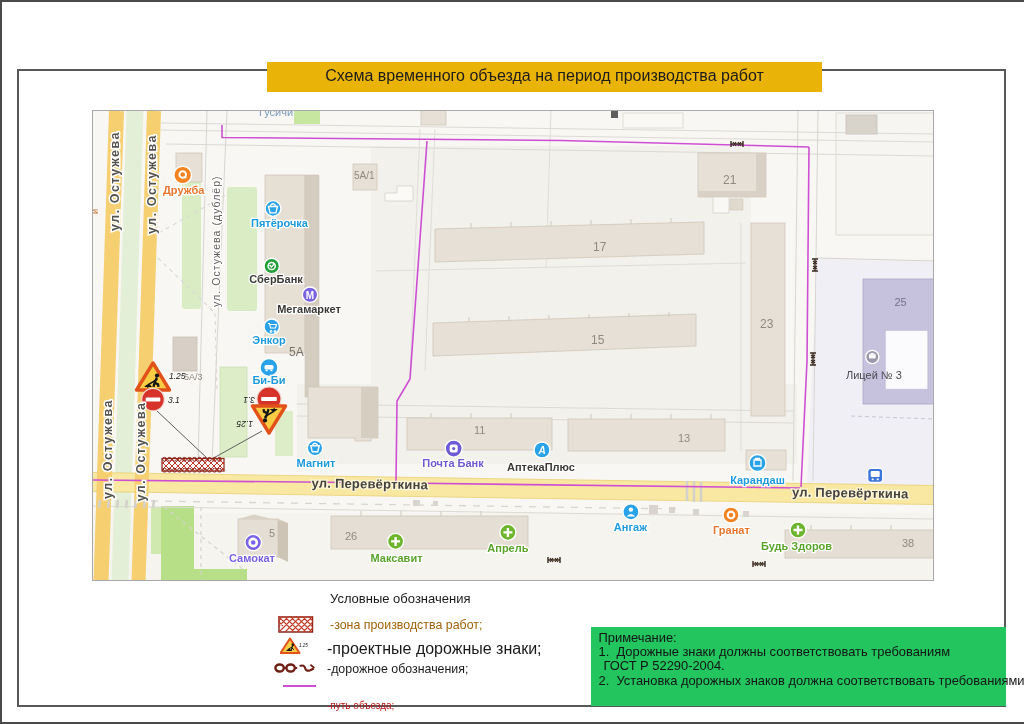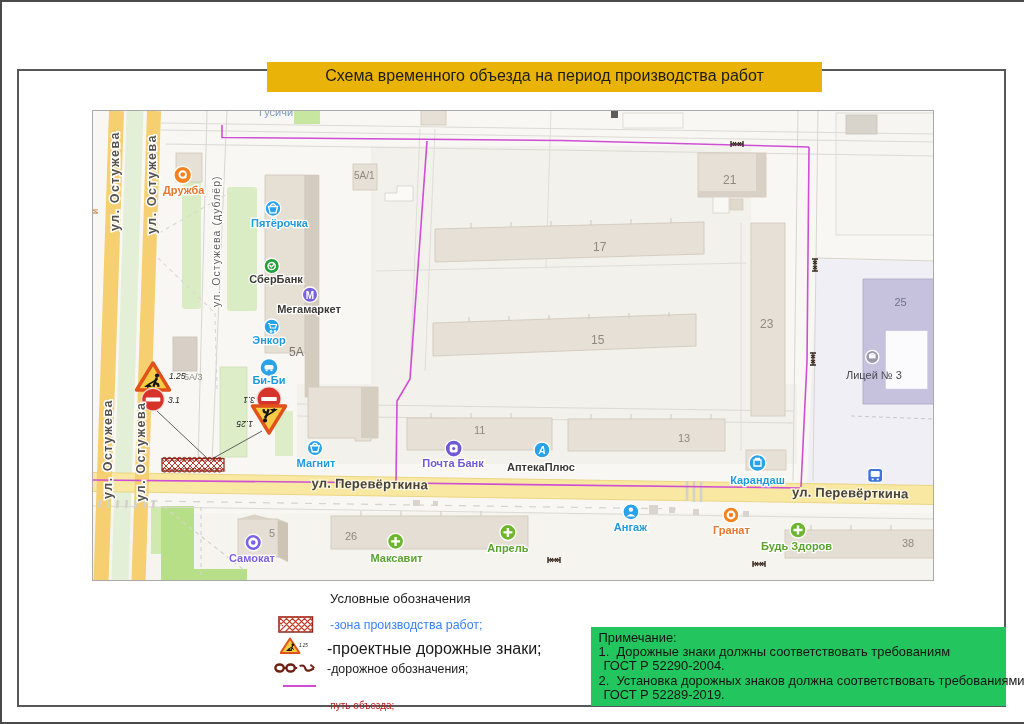--- a/index.html
+++ b/index.html
@@ -457,21 +457,21 @@
 </g>
 </svg>
 
 <div class="abs" style="left:330px;top:591px;font-size:13px;color:#1a1a1a">Условные обозначения</div>
 
 <svg class="abs" style="left:278px;top:616px" width="36" height="17" viewBox="0 0 36 17" xmlns="http://www.w3.org/2000/svg">
 <rect x="1" y="1" width="33.5" height="15" fill="#fff" stroke="#7a1f14" stroke-width="1.4"></rect>
 <path d="M0,5 L5,0 M0,11 L11,0 M1,16 L17,0 M7,16 L23,0 M13,16 L29,0 M19,16 L35,0 M25,16 L35,6 M31,16 L35,12 M0,5 L5,10 M0,0 L16,16 M6,0 L22,16 M12,0 L28,16 M18,0 L34,16 M24,0 L35,11 M30,0 L35,5" stroke="#c23b28" stroke-width="1.1"></path>
 </svg>
 
-<div class="abs" style="left:330px;top:618px;font-size:12.4px;color:#3b82f6">-зона производства работ;</div>
+<div class="abs" style="left:330px;top:618px;font-size:12.4px;color:#a16207">-зона производства работ;</div>
 
 <svg class="abs" style="left:280px;top:637px" width="34" height="18" viewBox="0 0 34 18" xmlns="http://www.w3.org/2000/svg">
 <path d="M10,1.5 L19.5,16 L0.5,16 Z" fill="#f8cd45" stroke="#e0521a" stroke-width="2" stroke-linejoin="round"></path>
 <path d="M6,14 q3,-4 6,0 z" fill="#111"></path>
       <circle cx="12.8" cy="7.8" r="1.3" fill="#111"></circle>
       <path d="M12.4,9 L11,14 M11.8,11 L14,12.6 M12.6,9.6 L8,12.4" stroke="#111" stroke-width="1" fill="none"></path>
 <text x="19" y="10" font-size="4.5" font-style="italic" fill="#111" font-family="Liberation Sans, sans-serif">1.25</text>
 </svg>
 
 <div class="abs" style="left:327px;top:640px;font-size:16px;color:#1a1a1a">-проектные дорожные знаки;</div>
@@ -490,15 +490,14 @@
 
 <div class="abs" style="left:282.5px;top:685px;width:33px;height:1.8px;background:#cf4fd4"></div>
 
 <div class="abs" style="left:327px;top:700px;font-size:10px;color:#b91c1c">-путь объезда;</div>
 
 <div class="abs" style="left:590.5px;top:627px;width:415px;height:79px;background:#22c55e;font-size:12.9px;line-height:14.2px;color:#141414;white-space:nowrap">
 <div style="padding:4px 0 0 8px">Примечание:</div>
 <div style="padding:0 0 0 8px">1.&nbsp;&nbsp;Дорожные знаки должны соответствовать требованиям</div>
 <div style="padding:0 18px 0 13px">ГОСТ Р 52290-2004.</div>
 <div style="padding:0 8px 0 8px">2.&nbsp;&nbsp;Установка дорожных знаков должна соответствовать требованиями</div>
-<div style="padding:0 0 0 13px">ГОСТ Р 52289-2019.</div>
 </div>
 </div>
 
 </body></html>

